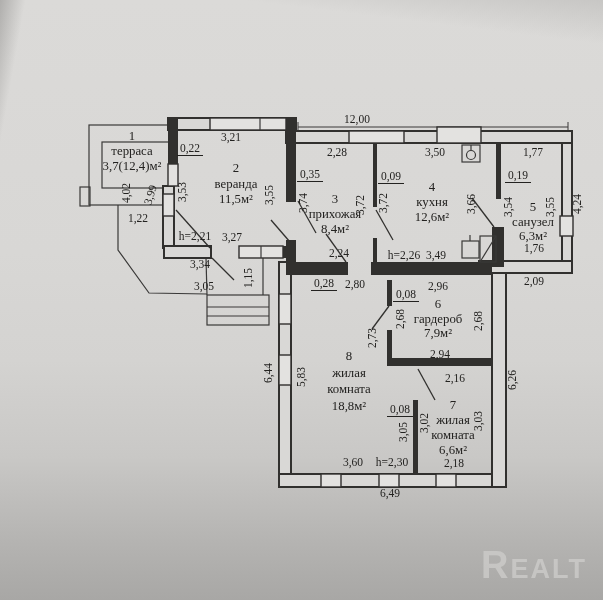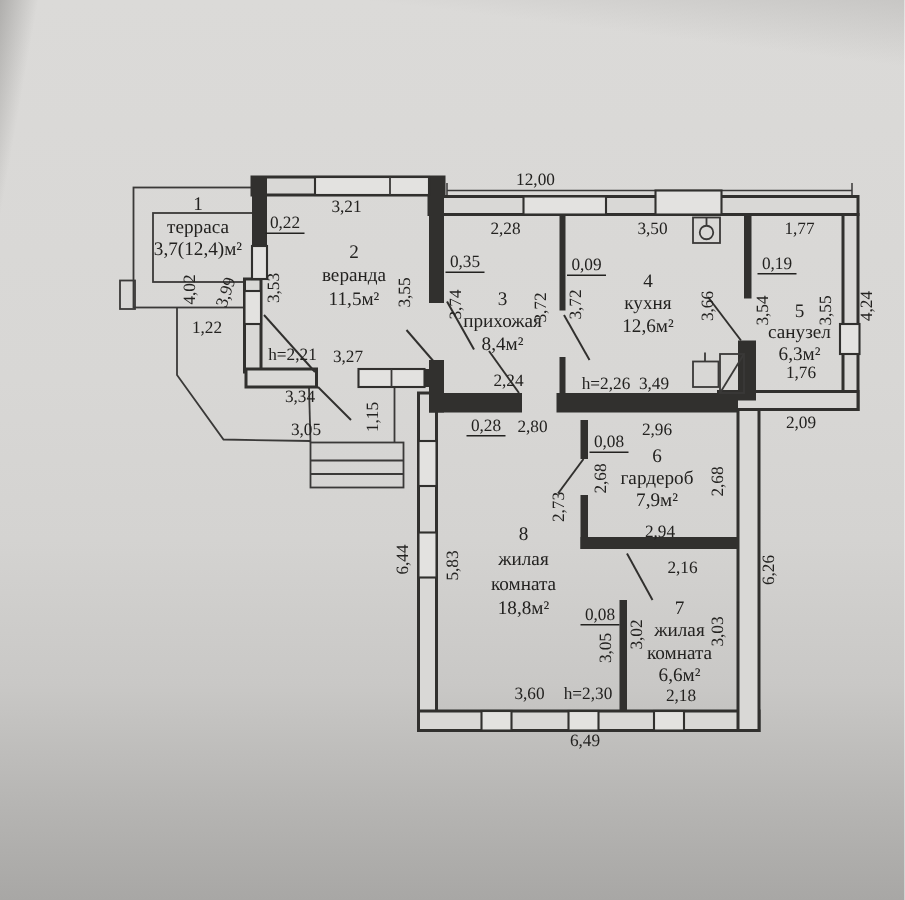--- a/index.html
+++ b/index.html
@@ -213,13 +213,14 @@
         <text x="429" y="424" class="room">жилая</text>
         <text x="429" y="439" class="room">комната</text>
         <text x="429" y="454" class="room">6,6м²</text>
         <text x="325" y="360" class="room">8</text>
         <text x="325" y="376.5" class="room">жилая</text>
         <text x="325" y="393" class="room">комната</text>
         <text x="325" y="409.5" class="room">18,8м²</text>
       </g>
   </svg>
 
+  <div id="watermark">Realt</div>
 </div>
 
 </body></html>

